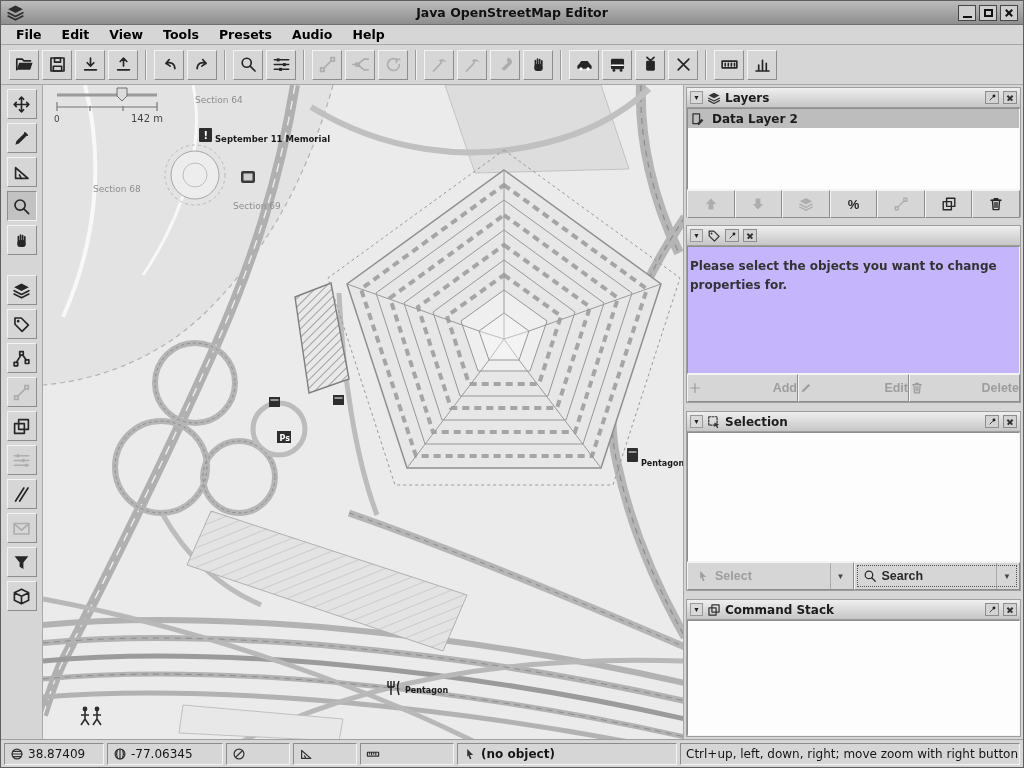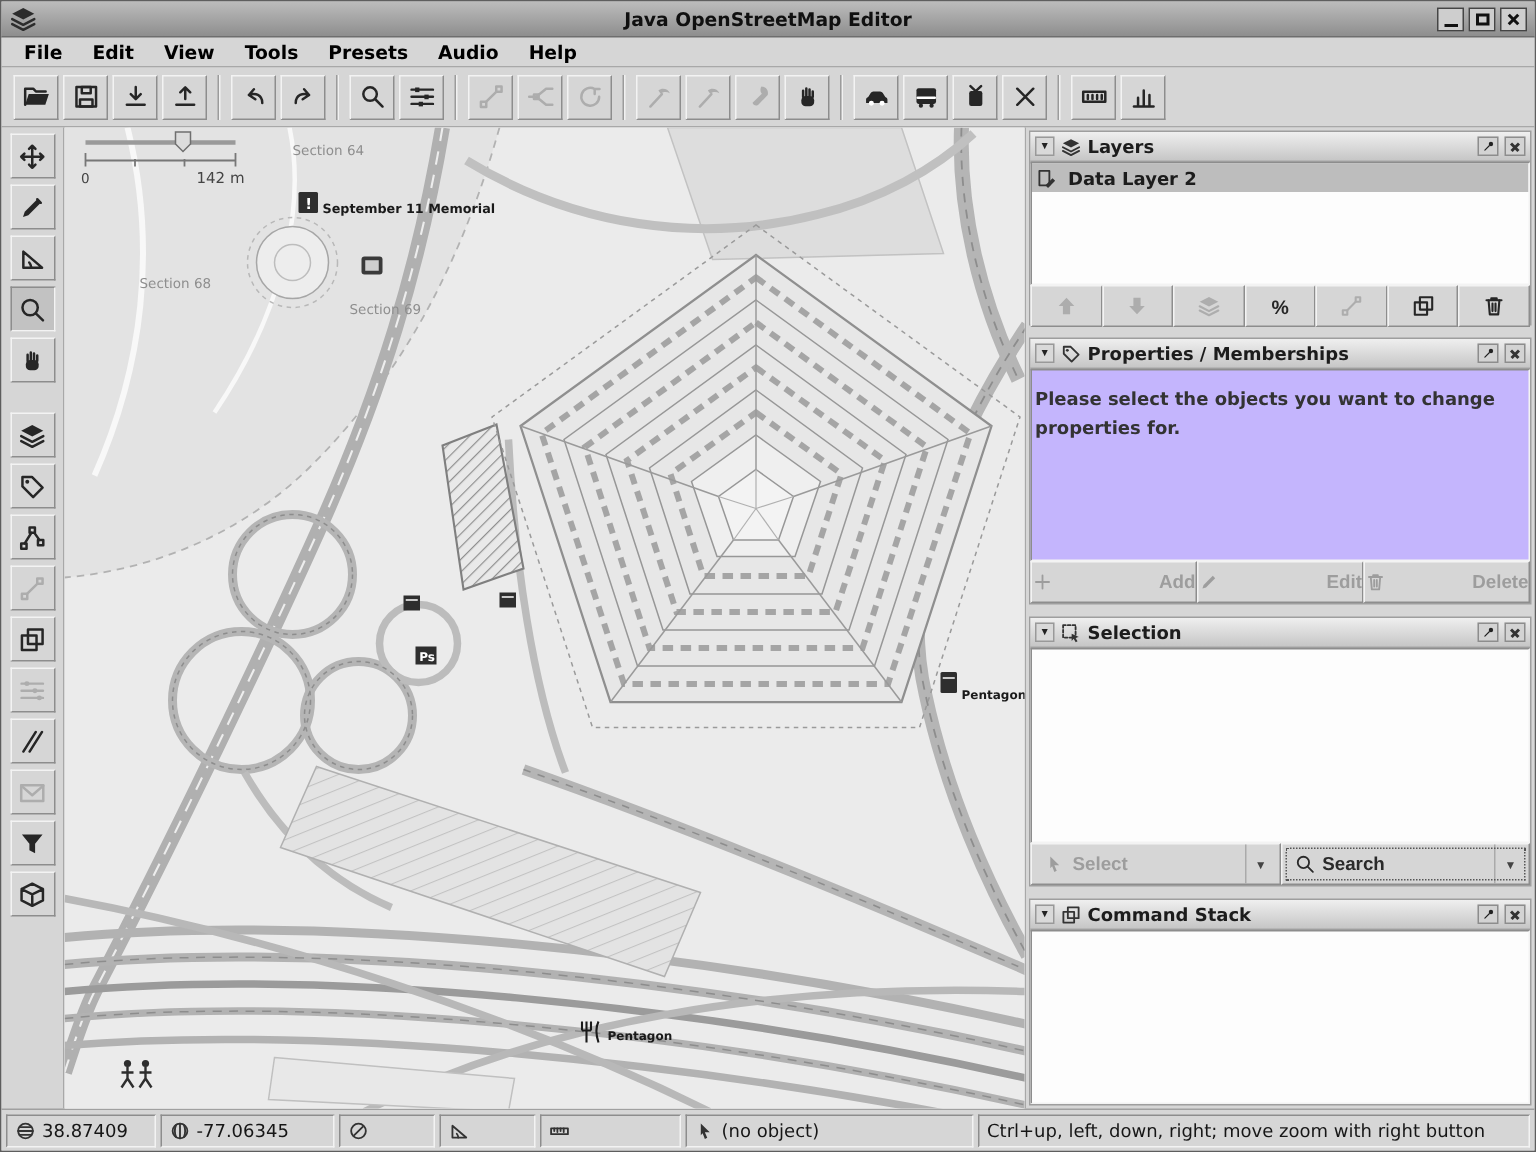--- a/index.html
+++ b/index.html
@@ -61,21 +61,21 @@
 .sel-btn{justify-content:flex-start;padding:0 8px}
 .sel-btn .caret{margin-left:auto;font-size:8px;border-left:1px solid #aaa;padding-left:6px;align-self:stretch;display:flex;align-items:center;color:#444}
 .sel-btn.focused{outline:1px dotted #555;outline-offset:-4px}
 .sel-list{flex:1}
 .cmd-list{flex:1}
 
 .statusbar{height:28px;flex:0 0 28px;background:#d6d6d6;border-top:1px solid #a0a0a0;display:flex;align-items:center;padding:2px 3px;gap:3px}
 .status-box{height:22px;border:1px solid;border-color:#8d8d8d #f3f3f3 #f3f3f3 #8d8d8d;display:flex;align-items:center;gap:4px;padding:0 5px;font-size:12px;color:#161616;background:#d6d6d6;white-space:nowrap;overflow:hidden}
 .status-box .bi{width:14px;height:14px;flex:0 0 auto;color:#333}
 .sb-lat{width:100px}.sb-lon{width:116px}.sb-heading{width:64px}.sb-angle{width:64px}.sb-dist{width:94px}
-.sb-obj{width:192px;font-weight:normal}
+.sb-obj{width:220px;font-weight:bold}
 .sb-help{flex:1;justify-content:flex-start}
 
 #icon-defs{position:absolute;width:0;height:0;overflow:hidden}
 #icon-defs path,#icon-defs rect,#icon-defs circle{stroke:currentColor;fill:none;stroke-width:1.4;stroke-linecap:round;stroke-linejoin:round}
 #icon-defs .f{fill:currentColor;stroke:none}
 #icon-defs .fw{fill:#fff;stroke:none}
 #icon-defs .w{stroke:#fff;fill:none}
 </style>
 </head>
 <body>
@@ -675,21 +675,20 @@
             </button>
           </div>
       </section>
 
       <section class="dock" style="flex:0 0 178px">
         <div class="dock-header">
           <button class="collapse-btn">▼</button>
           <svg class="hicon">
               <use href="#tag"></use>
             </svg>
-          <span class="dock-title">Properties / Memberships</span>
           <button class="hdr-btn">
               <svg class="bi">
                 <use href="#pin"></use>
               </svg>
             </button>
           <button class="hdr-btn">
               <span class="xg x7"></span>
             </button>
         </div>
         <div class="props-body">

